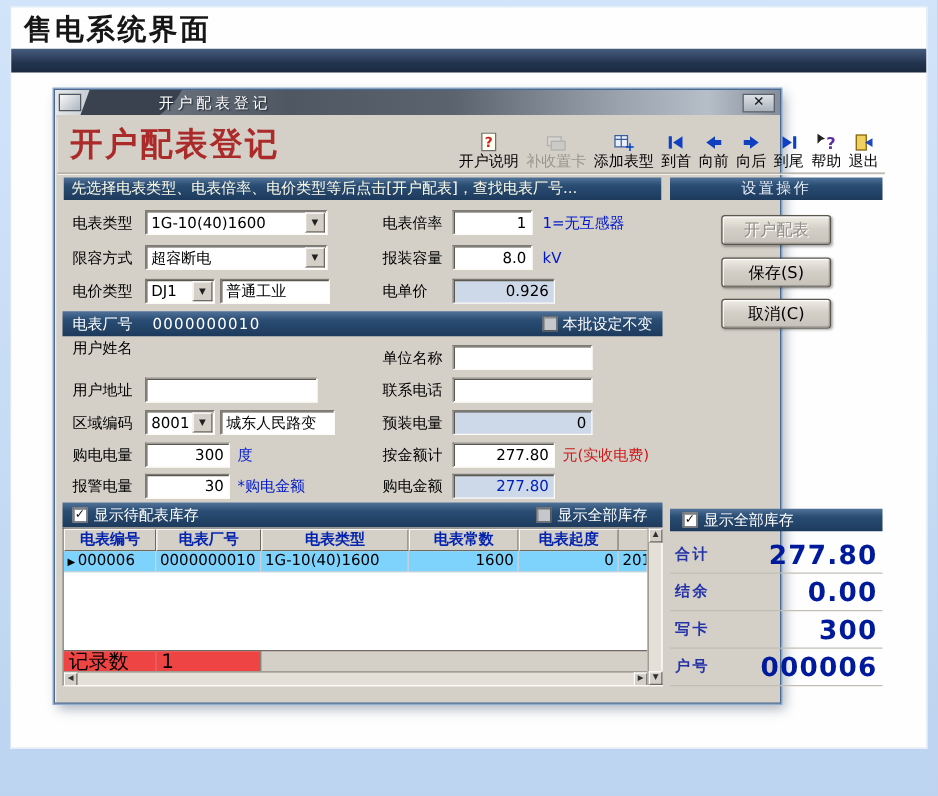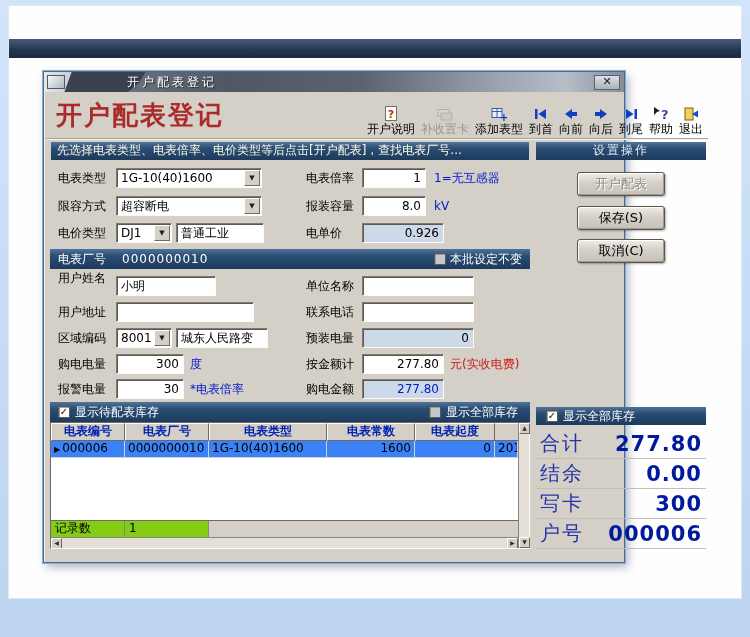--- a/index.html
+++ b/index.html
@@ -45,48 +45,49 @@
   .bar{position:absolute;display:flex;align-items:center;font-size:12px;}
   .cb{width:12px;height:12px;background:#fff;border:1px solid #585858;box-shadow:inset 1px 1px 0 #9a9a9a;display:inline-flex;align-items:center;justify-content:center;flex:none;}
   .cb .cbm{font-size:10px;font-weight:bold;color:#101010;line-height:1;}
   .cb-dim{background:#c4c8cc;}
 
   .grid{position:absolute;left:6px;top:350px;width:480px;height:127px;display:flex;background:#fff;border:1px solid;border-color:#6e6a62 #fdfbf5 #fdfbf5 #6e6a62;}
   .grid-main{flex:1;display:flex;flex-direction:column;overflow:hidden;}
   .grid-header{display:flex;flex:none;height:18px;justify-content:flex-end;}
   .gh{flex:none;background:#d4d0c8;border-top:1px solid #fdfbf5;border-left:1px solid #fdfbf5;border-right:1px solid #6e6a62;border-bottom:1px solid #6e6a62;color:#0424b0;font-size:12px;font-weight:bold;text-align:center;line-height:15px;overflow:hidden;white-space:nowrap;}
   .gh-rest{flex:1;background:#d4d0c8;border-top:1px solid #fdfbf5;border-bottom:1px solid #6e6a62;}
-  .grid-row{display:flex;flex:none;height:17px;background:#3b82f6;}
+  .grid-row{display:flex;flex:none;height:17px;background:#7dd3fc;}
   .gc{flex:none;font-size:12px;line-height:15px;padding:0 3px;border-right:1px solid #d2d2d2;border-bottom:1px solid #d2d2d2;overflow:hidden;white-space:nowrap;color:#000;}
   .gc.num{text-align:right;}
   .gc.rest{flex:1;}
   .marker{font-size:8px;margin-right:2px;color:#000;}
   .grid-space{flex:1;background:#fff;}
   .grid-footer{display:flex;flex:none;height:17px;background:#d4d0c8;border-top:1px solid #6e6a62;}
-  .gf{flex:none;font-size:12px;line-height:15px;padding:0 4px;border-right:1px solid #8a867e;background:#84cc16;color:#000;}
+  .gf{flex:none;font-size:16px;line-height:15px;padding:0 4px;border-right:1px solid #8a867e;background:#ef4444;color:#000;}
   .gf-rest{flex:1;}
   .hscroll{flex:none;height:11px;background:#e4e0d8;display:flex;align-items:center;border-top:1px solid #8a867e;}
   .sbtn{width:11px;height:11px;flex:none;background:#d4d0c8;border:1px solid;border-color:#fff #6e6a62 #6e6a62 #fff;font-size:6px;line-height:8px;text-align:center;color:#303030;}
   .strack{flex:1;}
   .vscroll{flex:none;width:11px;background:#e4e0d8;display:flex;flex-direction:column;border-left:1px solid #8a867e;}
   .strack-v{flex:1;}
 
   .side-btn{position:absolute;left:533px;width:88px;height:24px;background:linear-gradient(180deg,#f0ede6,#d4d0c8 45%,#c6c2ba);border:1px solid #5a564e;border-radius:3px;box-shadow:inset 1px 1px 0 #fff, inset -1px -1px 0 #a09c94, 1px 1px 2px rgba(0,0,0,.3);font-size:13px;color:#000;font-family:inherit;text-align:center;}
   .side-btn.disabled{color:#918d85;text-shadow:1px 1px 0 #fff;}
 
   .confirm-bar{left:492px;top:335px;width:170px;height:18px;padding-left:10px;gap:5px;}
   .total-row{position:absolute;left:492px;width:170px;height:30px;display:flex;align-items:center;justify-content:space-between;padding:0 4px;border-bottom:1px solid #c2beb6;}
-  .t-label{font-family:"DejaVu Serif","Liberation Serif",serif;font-size:20px;font-weight:normal;color:#2433a8;letter-spacing:2px;}
+  .t-label{font-family:"DejaVu Serif","Liberation Serif",serif;font-size:12px;font-weight:bold;color:#2433a8;letter-spacing:2px;}
   .t-value{font-size:21px;font-weight:bold;color:#001a9c;letter-spacing:1px;}
 </style>
 </head>
 <body>
 
 <div class="screen">
   <div class="white-panel">
+    <div class="page-title">售电系统界面</div>
     <div class="top-bar"></div>
 
     <div class="dialog">
 
       <div class="titlebar">
         <div class="tb-logo"></div>
         <div class="tb-swoosh"></div>
         <span class="tb-title">开户配表登记</span>
         <span class="tb-close">✕</span>
       </div>
@@ -215,21 +216,20 @@
       <div class="fld ro num" style="left:318px;top:151px;width:82px">0.926</div>
 
       <div class="bar navy" style="left:6px;top:177px;width:480px;height:20px">
         <span style="margin-left:8px">电表厂号</span>
         <span style="margin-left:16px;letter-spacing:1px">0000000010</span>
         <span class="cb cb-dim" style="margin-left:auto"></span>
         <span style="margin-left:4px;margin-right:8px">本批设定不变</span>
       </div>
 
       <span class="lbl" style="left:14px;top:196px">用户姓名</span>
-      <div class="fld" style="left:72px;top:204px;width:100px">小明</div>
       <span class="lbl" style="left:262px;top:204px">单位名称</span>
       <div class="fld" style="left:318px;top:204px;width:112px"></div>
 
       <span class="lbl" style="left:14px;top:230px">用户地址</span>
       <div class="fld" style="left:72px;top:230px;width:138px"></div>
       <span class="lbl" style="left:262px;top:230px">联系电话</span>
       <div class="fld" style="left:318px;top:230px;width:112px"></div>
 
       <span class="lbl" style="left:14px;top:256px">区域编码</span>
       <div class="fld combo" style="left:72px;top:256px;width:56px">
@@ -244,21 +244,21 @@
 
       <span class="lbl" style="left:14px;top:282px">购电电量</span>
       <div class="fld num" style="left:72px;top:282px;width:68px">300</div>
       <span class="note-blue" style="left:146px;top:282px">度</span>
       <span class="lbl" style="left:262px;top:282px">按金额计</span>
       <div class="fld num" style="left:318px;top:282px;width:82px">277.80</div>
       <span class="note-red" style="left:406px;top:282px">元(实收电费)</span>
 
       <span class="lbl" style="left:14px;top:307px">报警电量</span>
       <div class="fld num" style="left:72px;top:307px;width:68px">30</div>
-      <span class="note-blue" style="left:146px;top:307px">*电表倍率</span>
+      <span class="note-blue" style="left:146px;top:307px">*购电金额</span>
       <span class="lbl" style="left:262px;top:307px">购电金额</span>
       <div class="fld ro num blue-text" style="left:318px;top:307px;width:82px">277.80</div>
 
       <div class="bar navy" style="left:6px;top:330px;width:480px;height:20px">
         <span class="cb" style="margin-left:8px">
             <span class="cbm">✓</span>
           </span>
         <span style="margin-left:5px">显示待配表库存</span>
         <span class="cb cb-dim" style="margin-left:auto"></span>
         <span style="margin-left:5px;margin-right:12px">显示全部库存</span>

